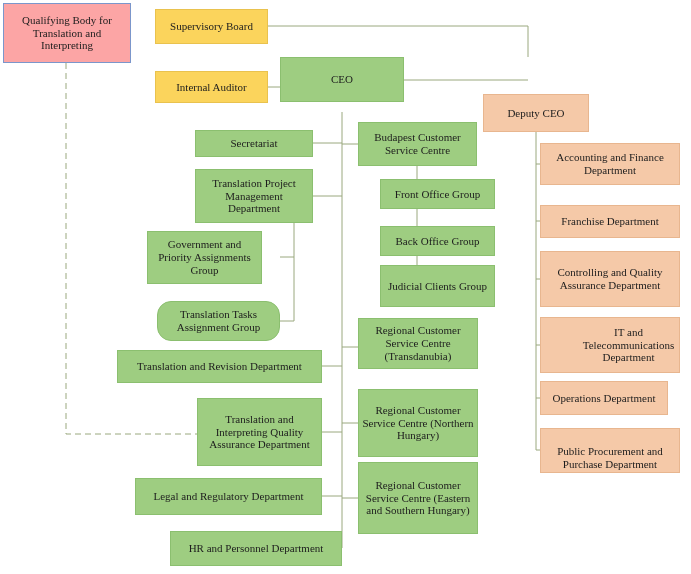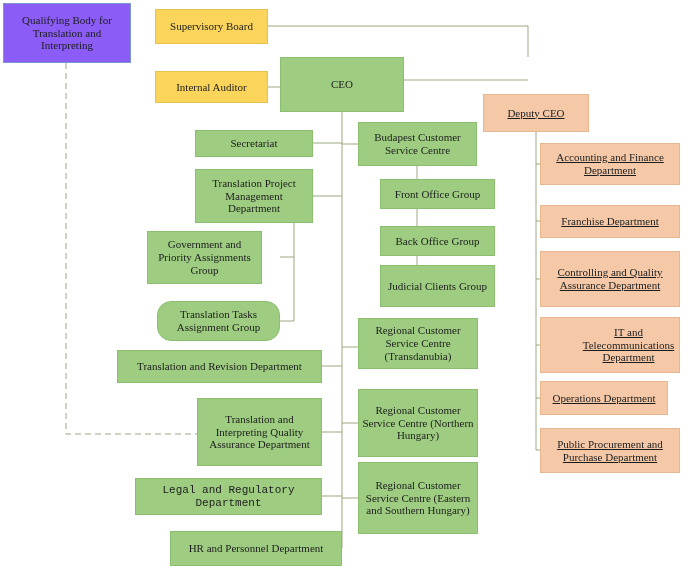--- a/index.html
+++ b/index.html
@@ -34,23 +34,23 @@
     color: #1d1d1d;
     border: 1px solid rgba(0,0,0,0.12);
     padding: 1px 3px;
   }
   .node-label {
     display: block;
     width: 100%;
     white-space: pre-line;
   }
   .tone-green  { background: #9ecd81; border-color: #8bbf6f; }
-  .tone-orange { background: #f5c9a8; border-color: #e8b68f; text-decoration: underline; }
+  .tone-orange { background: #f5c9a8; border-color: #e8b68f; }
   .tone-yellow { background: #fbd45c; border-color: #e9c24e; }
-  .tone-blue   { background: #8b5cf6; border-color: #7b96cb; }
+  .tone-blue   { background: #fca5a5; border-color: #7b96cb; }
 </style>
 </head>
 <body>
 
 <div id="chart-root">
 
   <svg id="connector-layer" viewBox="0 0 691 574" xmlns="http://www.w3.org/2000/svg">
     <g id="solid-connectors">
         <path d="M 268 26 L 528 26 L 528 57" fill="none" stroke="#9aa87e" stroke-width="1"></path>
         <path d="M 268 87 L 280 87" fill="none" stroke="#9aa87e" stroke-width="1"></path>
@@ -88,21 +88,21 @@
   <div id="node-layer">
       <div class="node tone-blue" style="left: 3px; top: 3px; width: 128px; height: 60px; font-size: 11px;">
         <span class="node-label">Qualifying Body for Translation and Interpreting</span>
       </div>
       <div class="node tone-yellow" style="left: 155px; top: 9px; width: 113px; height: 35px; font-size: 11px;">
         <span class="node-label">Supervisory Board</span>
       </div>
       <div class="node tone-yellow" style="left: 155px; top: 71px; width: 113px; height: 32px; font-size: 11px;">
         <span class="node-label">Internal Auditor</span>
       </div>
-      <div class="node tone-green" style="left: 280px; top: 57px; width: 124px; height: 55px; font-size: 11px;">
+      <div class="node tone-green" style="left: 280px; top: 57px; width: 124px; height: 45px; font-size: 11px;">
         <span class="node-label">CEO</span>
       </div>
       <div class="node tone-orange" style="left: 483px; top: 94px; width: 106px; height: 38px; font-size: 11px;">
         <span class="node-label">Deputy CEO</span>
       </div>
       <div class="node tone-green" style="left: 195px; top: 130px; width: 118px; height: 27px; font-size: 11px;">
         <span class="node-label">Secretariat</span>
       </div>
       <div class="node tone-green" style="left: 195px; top: 169px; width: 118px; height: 54px; font-size: 11px;">
         <span class="node-label">Translation Project Management Department</span>
@@ -112,21 +112,21 @@
       </div>
       <div class="node tone-green" style="left: 157px; top: 301px; width: 123px; height: 40px; font-size: 11px; border-radius: 14px;">
         <span class="node-label">Translation Tasks Assignment Group</span>
       </div>
       <div class="node tone-green" style="left: 117px; top: 350px; width: 205px; height: 33px; font-size: 11px;">
         <span class="node-label">Translation and Revision Department</span>
       </div>
       <div class="node tone-green" style="left: 197px; top: 398px; width: 125px; height: 68px; font-size: 11px;">
         <span class="node-label">Translation and Interpreting Quality Assurance Department</span>
       </div>
-      <div class="node tone-green" style="left: 135px; top: 478px; width: 187px; height: 37px; font-size: 11px; font-family: Liberation Mono, monospace;">
+      <div class="node tone-green" style="left: 135px; top: 478px; width: 187px; height: 37px; font-size: 11px;">
         <span class="node-label">Legal and Regulatory Department</span>
       </div>
       <div class="node tone-green" style="left: 150px; top: 531px; width: 172px; height: 35px; font-size: 11px; margin-left: 20px;">
         <span class="node-label">HR and Personnel Department</span>
       </div>
       <div class="node tone-green" style="left: 358px; top: 122px; width: 119px; height: 44px; font-size: 11px;">
         <span class="node-label">Budapest Customer Service Centre</span>
       </div>
       <div class="node tone-green" style="left: 380px; top: 179px; width: 115px; height: 30px; font-size: 11px;">
         <span class="node-label">Front Office Group</span>
@@ -154,18 +154,18 @@
       </div>
       <div class="node tone-orange" style="left: 540px; top: 251px; width: 140px; height: 56px; font-size: 11px;">
         <span class="node-label">Controlling and Quality Assurance Department</span>
       </div>
       <div class="node tone-orange" style="left: 540px; top: 317px; width: 140px; height: 56px; font-size: 11px; padding-left: 40px;">
         <span class="node-label">IT and Telecommunications Department</span>
       </div>
       <div class="node tone-orange" style="left: 540px; top: 381px; width: 128px; height: 34px; font-size: 11px;">
         <span class="node-label">Operations Department</span>
       </div>
-      <div class="node tone-orange" style="left: 540px; top: 428px; width: 140px; height: 45px; font-size: 11px;">
+      <div class="node tone-orange" style="left: 540px; top: 428px; width: 140px; height: 45px; font-size: 11px; align-items: flex-end;">
         <span class="node-label">Public Procurement and Purchase Department</span>
       </div>
     </div>
 
 </div>
 
 </body></html>

